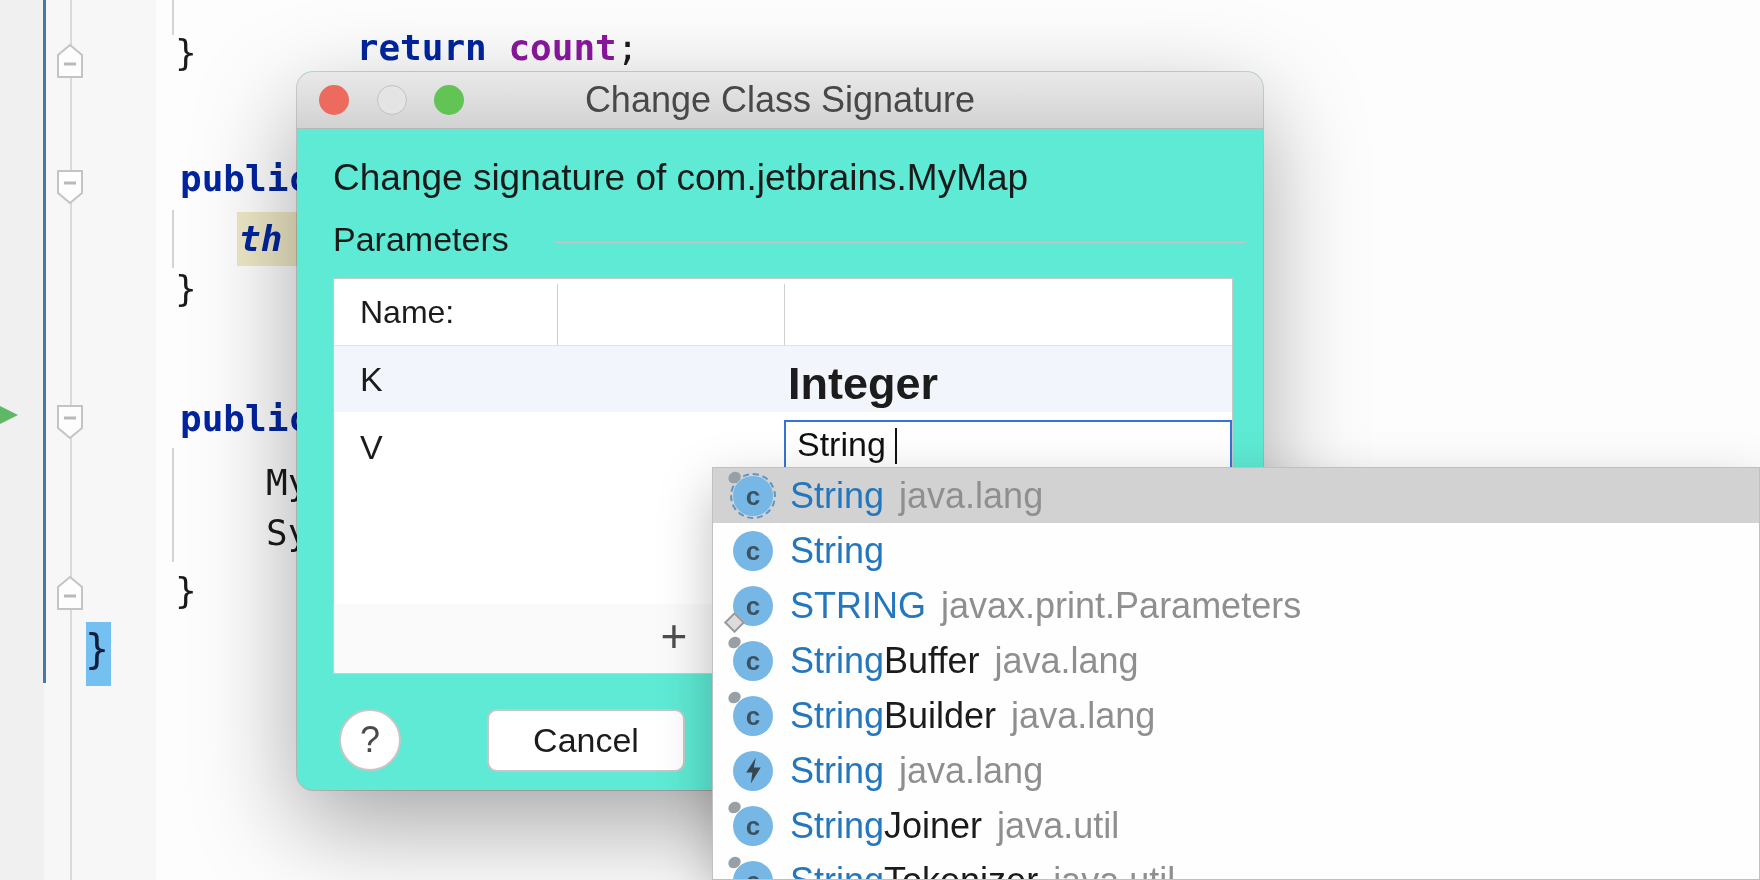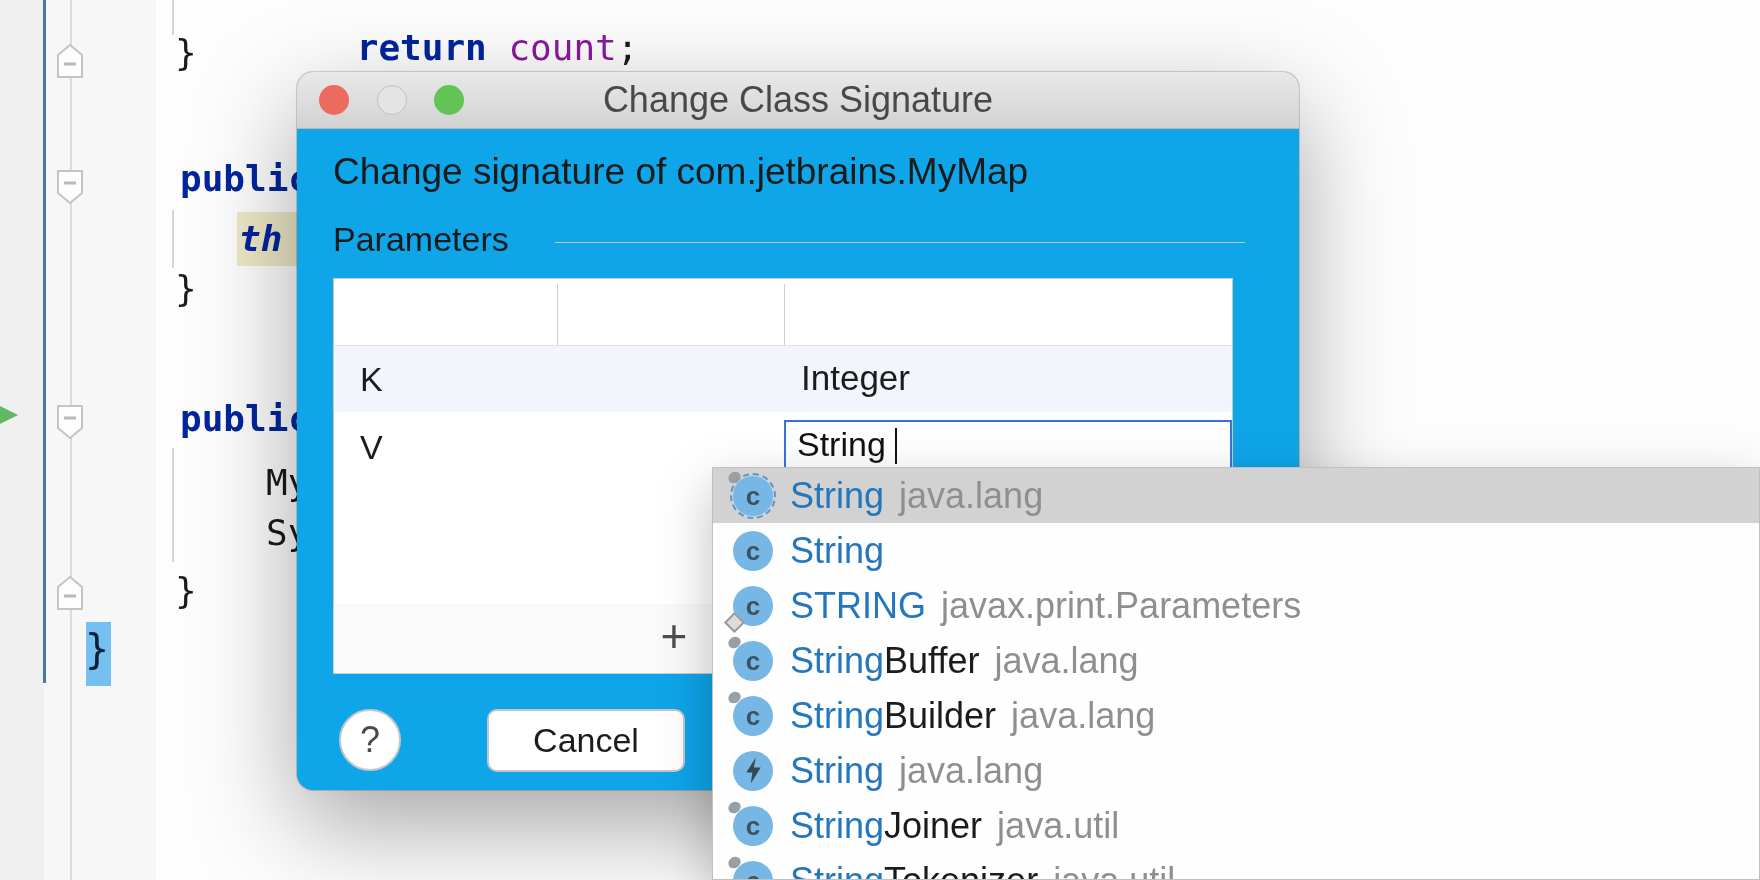--- a/index.html
+++ b/index.html
@@ -4,28 +4,28 @@
 <style>
   html,body{margin:0;padding:0;background:#fff;}
   #screen{position:relative;width:1760px;height:880px;overflow:hidden;
           font-family:"Liberation Sans",sans-serif;background:#fdfdfd;}
 
   
   .ed-strip{position:absolute;top:0;bottom:0;}
   .code{position:absolute;font-family:"DejaVu Sans Mono",monospace;font-size:36px;
         font-weight:500;color:#1a1a1a;white-space:pre;}
   .kw{color:#00259e;font-weight:700;}
-  .var{color:#8a189e;font-weight:400;}
+  .var{color:#8a189e;font-weight:700;}
   .fold{position:absolute;left:57px;width:26px;height:34px;}
   .iguide{position:absolute;left:172px;width:2px;background:#d4d4d4;}
 
   
   #dialog{position:absolute;left:297px;top:72px;width:966px;height:718px;
-          border-radius:16px;background:#0ea5e9;
-          box-shadow:0 35px 100px rgba(0,0,0,.35),0 0 0 1px rgba(0,0,0,.16);padding-left:36px;}
+          border-radius:16px;background:#5eead4;
+          box-shadow:0 35px 100px rgba(0,0,0,.35),0 0 0 1px rgba(0,0,0,.16);}
   #titlebar{position:absolute;left:0;top:0;right:0;height:56px;border-radius:16px 16px 0 0;
             background:linear-gradient(#e9e9e9,#d2d2d2);border-bottom:1px solid #b7b7b7;}
   .light{position:absolute;top:13px;width:30px;height:30px;border-radius:50%;}
   #win-title{position:absolute;left:0;right:0;top:0;height:56px;line-height:56px;
              text-align:center;font-size:36px;font-weight:500;color:#484848;}
   .dlg-text{position:absolute;color:#1a1a1a;}
 
   
   #ptable{position:absolute;left:36px;top:206px;width:900px;height:327px;
           background:#fff;border:1px solid #c8c8c8;box-sizing:border-box;}
@@ -136,32 +136,33 @@
   <div style="position:absolute;left:86px;top:622px;width:25px;height:64px;background:#74c0f0;"></div>
   <div class="code" style="left:85px;top:626px;font-size:40px;color:#0d1f3c;">}</div>
 
   <div id="dialog">
     <div id="titlebar"></div>
     <div class="light" style="left:22px;background:#ed6a5e;"></div>
     <div class="light" style="left:80px;background:#e4e4e4;border:1px solid #c2c2c2;box-sizing:border-box;"></div>
     <div class="light" style="left:137px;background:#61c454;"></div>
     <div id="win-title">Change Class Signature</div>
 
-    <div class="dlg-text" style="left:36px;top:79px;font-size:37px;">Change signature of com.jetbrains.MyMap</div>
+    <div class="dlg-text" style="left:36px;top:85px;font-size:37px;">Change signature of com.jetbrains.MyMap</div>
     <div class="dlg-text" style="left:36px;top:148px;font-size:34px;">Parameters</div>
     <div style="position:absolute;left:258px;top:170px;width:690px;height:1px;background:#c6c6c6;"></div>
 
     <div id="ptable">
+      <div class="th" style="left:26px;">Name:</div>
       <div class="colsep" style="left:223px;"></div>
       <div class="colsep" style="left:450px;"></div>
       <div class="hline"></div>
 
       <div class="rowK">
         <span class="cellstat" style="left:26px;top:14px;">K</span>
-        <span class="cellstat" style="left:467px;top:12px;font-size:35px;">Integer</span>
+        <span class="cellstat" style="left:454px;top:12px;font-size:45px;font-weight:bold;">Integer</span>
       </div>
       <div class="rowV">
         <span class="cellstat" style="left:26px;top:16px;">V</span>
       </div>
       <div id="editcell">
         <span class="txt">String</span>
         <span id="caret"></span>
       </div>
     </div>
 

